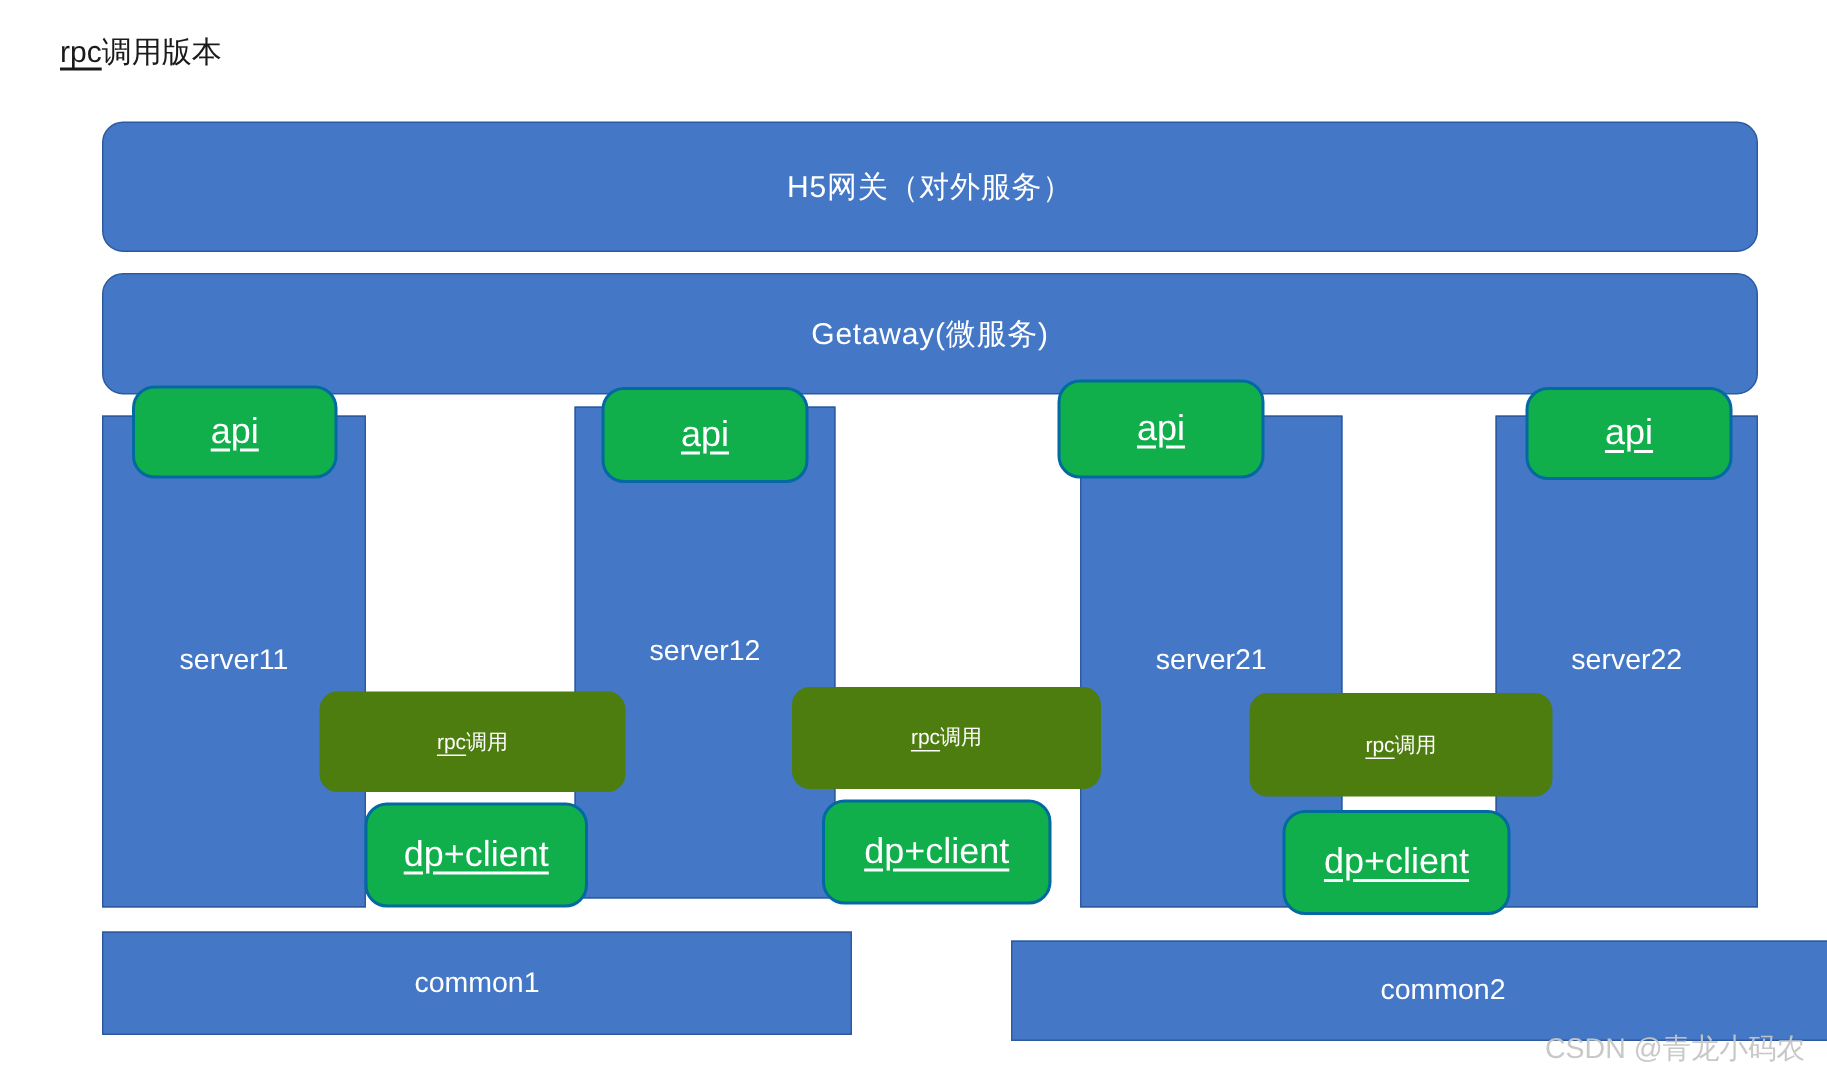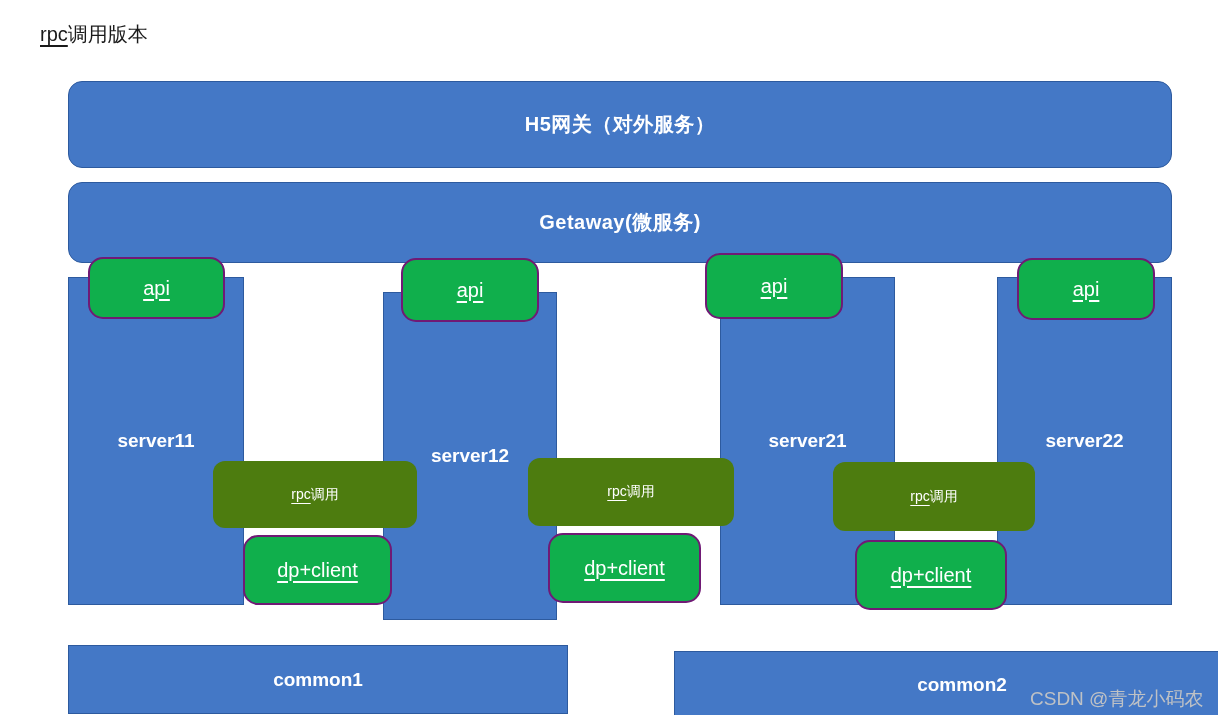--- a/index.html
+++ b/index.html
@@ -8,57 +8,57 @@
 
   .box{position:absolute;display:flex;align-items:center;justify-content:center;
        box-sizing:border-box;color:#ffffff;}
 
   .blue{background:#4478C6;border:1.6px solid #2D5A9E;}
   .rounded{border-radius:14px;}
   .gateway{font-size:20px;letter-spacing:0.5px;}
 
   .server{background:#4478C6;border:1.6px solid #2D5A9E;font-size:19px;}
 
-  .green{background:#10AF4C;border:2px solid #701a75;border-radius:15px;font-size:20px;justify-content:center;}
+  .green{background:#10AF4C;border:2px solid #0369a1;border-radius:15px;font-size:24px;justify-content:center;}
 
   .orange{background:#4d7c0f;border:none;border-radius:12px;font-size:14px;}
 
-  .common{background:#4478C6;border:1.6px solid #2D5A9E;font-size:19px;margin-top:24px;}
+  .common{background:#4478C6;border:1.6px solid #2D5A9E;font-size:19px;}
 
   .title{position:absolute;left:40px;top:21px;color:#1a1a1a;font-size:20px;}
 
   .squig{text-decoration-line:underline;text-decoration-style:wavy;
          text-decoration-color:#E23B2E;text-decoration-thickness:1px;
          text-underline-offset:4px;text-decoration:underline;}
 
   .watermark{position:absolute;left:1030px;top:686px;color:rgba(197,197,197,0.95);
              font-size:19px;z-index:10;white-space:nowrap;}
 
   .z3{z-index:3;}
-  .z1{z-index:1;font-weight:bold;}
+  .z1{z-index:1;}
 </style>
 </head>
 <body>
 
 <div id="canvas">
 
   <div class="title"><span class="squig">rpc</span><span>调用版本</span></div>
 
   <div class="box blue rounded gateway z1" style="left:68px;top:81px;width:1104px;height:87px;">
     <span>H5网关（对外服务）</span>
   </div>
 
   <div class="box blue rounded gateway z1" style="left:68px;top:182px;width:1104px;height:81px;">
     <span>Getaway(微服务)</span>
   </div>
 
   <div class="box server z1" style="left:68px;top:277px;width:176px;height:328px;text-align:right;">
     <span>server11</span>
   </div>
-  <div class="box server z1" style="left:383px;top:292px;width:174px;height:328px;">
+  <div class="box server z1" style="left:383px;top:271px;width:174px;height:328px;">
     <span>server12</span>
   </div>
   <div class="box server z1" style="left:720px;top:277px;width:175px;height:328px;">
     <span>server21</span>
   </div>
   <div class="box server z1" style="left:997px;top:277px;width:175px;height:328px;">
     <span>server22</span>
   </div>
 
   <div class="box green z3" style="left:88px;top:257px;width:137px;height:62px;">

